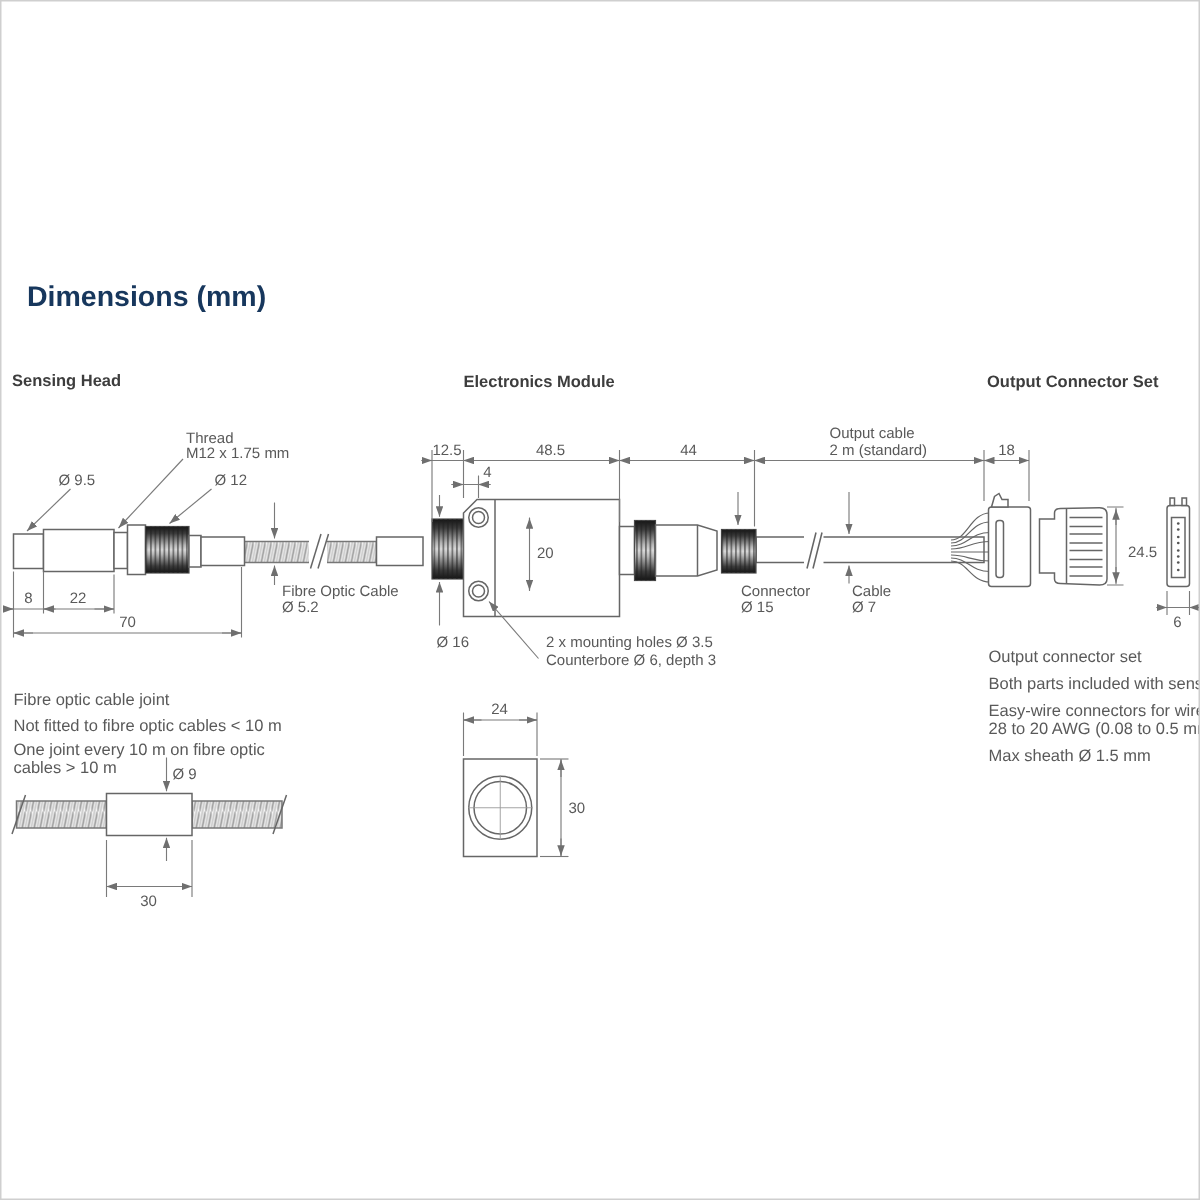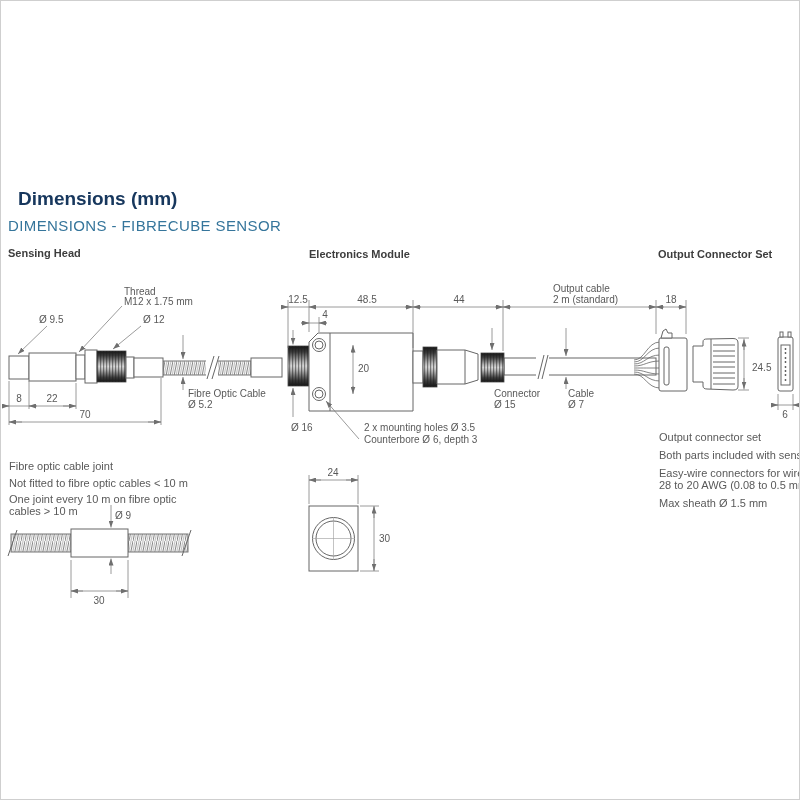--- a/index.html
+++ b/index.html
@@ -28,21 +28,20 @@
   .ann{font-size:10px;}
   .note{font-size:11px;}
   .sec{font-size:11px;font-weight:bold;fill:#3d3d3d;}
   .tm{text-anchor:middle;}
 </style>
 </head>
 <body>
 
 <div class="frame">
   <div class="title">Dimensions (mm)</div>
-  <div class="subtitle">DIMENSIONS - FIBRECUBE SENSOR</div>
 
   <svg width="800" height="800" viewBox="0 0 800 800">
     <defs>
       <marker id="arw" viewBox="0 0 7 5" refX="7" refY="2.5" markerWidth="7" markerHeight="5" orient="auto" markerUnits="userSpaceOnUse">
         <path d="M0,0 L7,2.5 L0,5 Z" fill="#6f6f6f"></path>
       </marker>
       <pattern id="bp" width="4" height="20" patternUnits="userSpaceOnUse">
         <rect width="4" height="20" fill="#f5f5f5"></rect>
         <path d="M0,20 L4,0" stroke="#8a8a8a" stroke-width="1" fill="none"></path>
         <path d="M2,20 L6,0" stroke="#c2c2c2" stroke-width="1" fill="none"></path>

